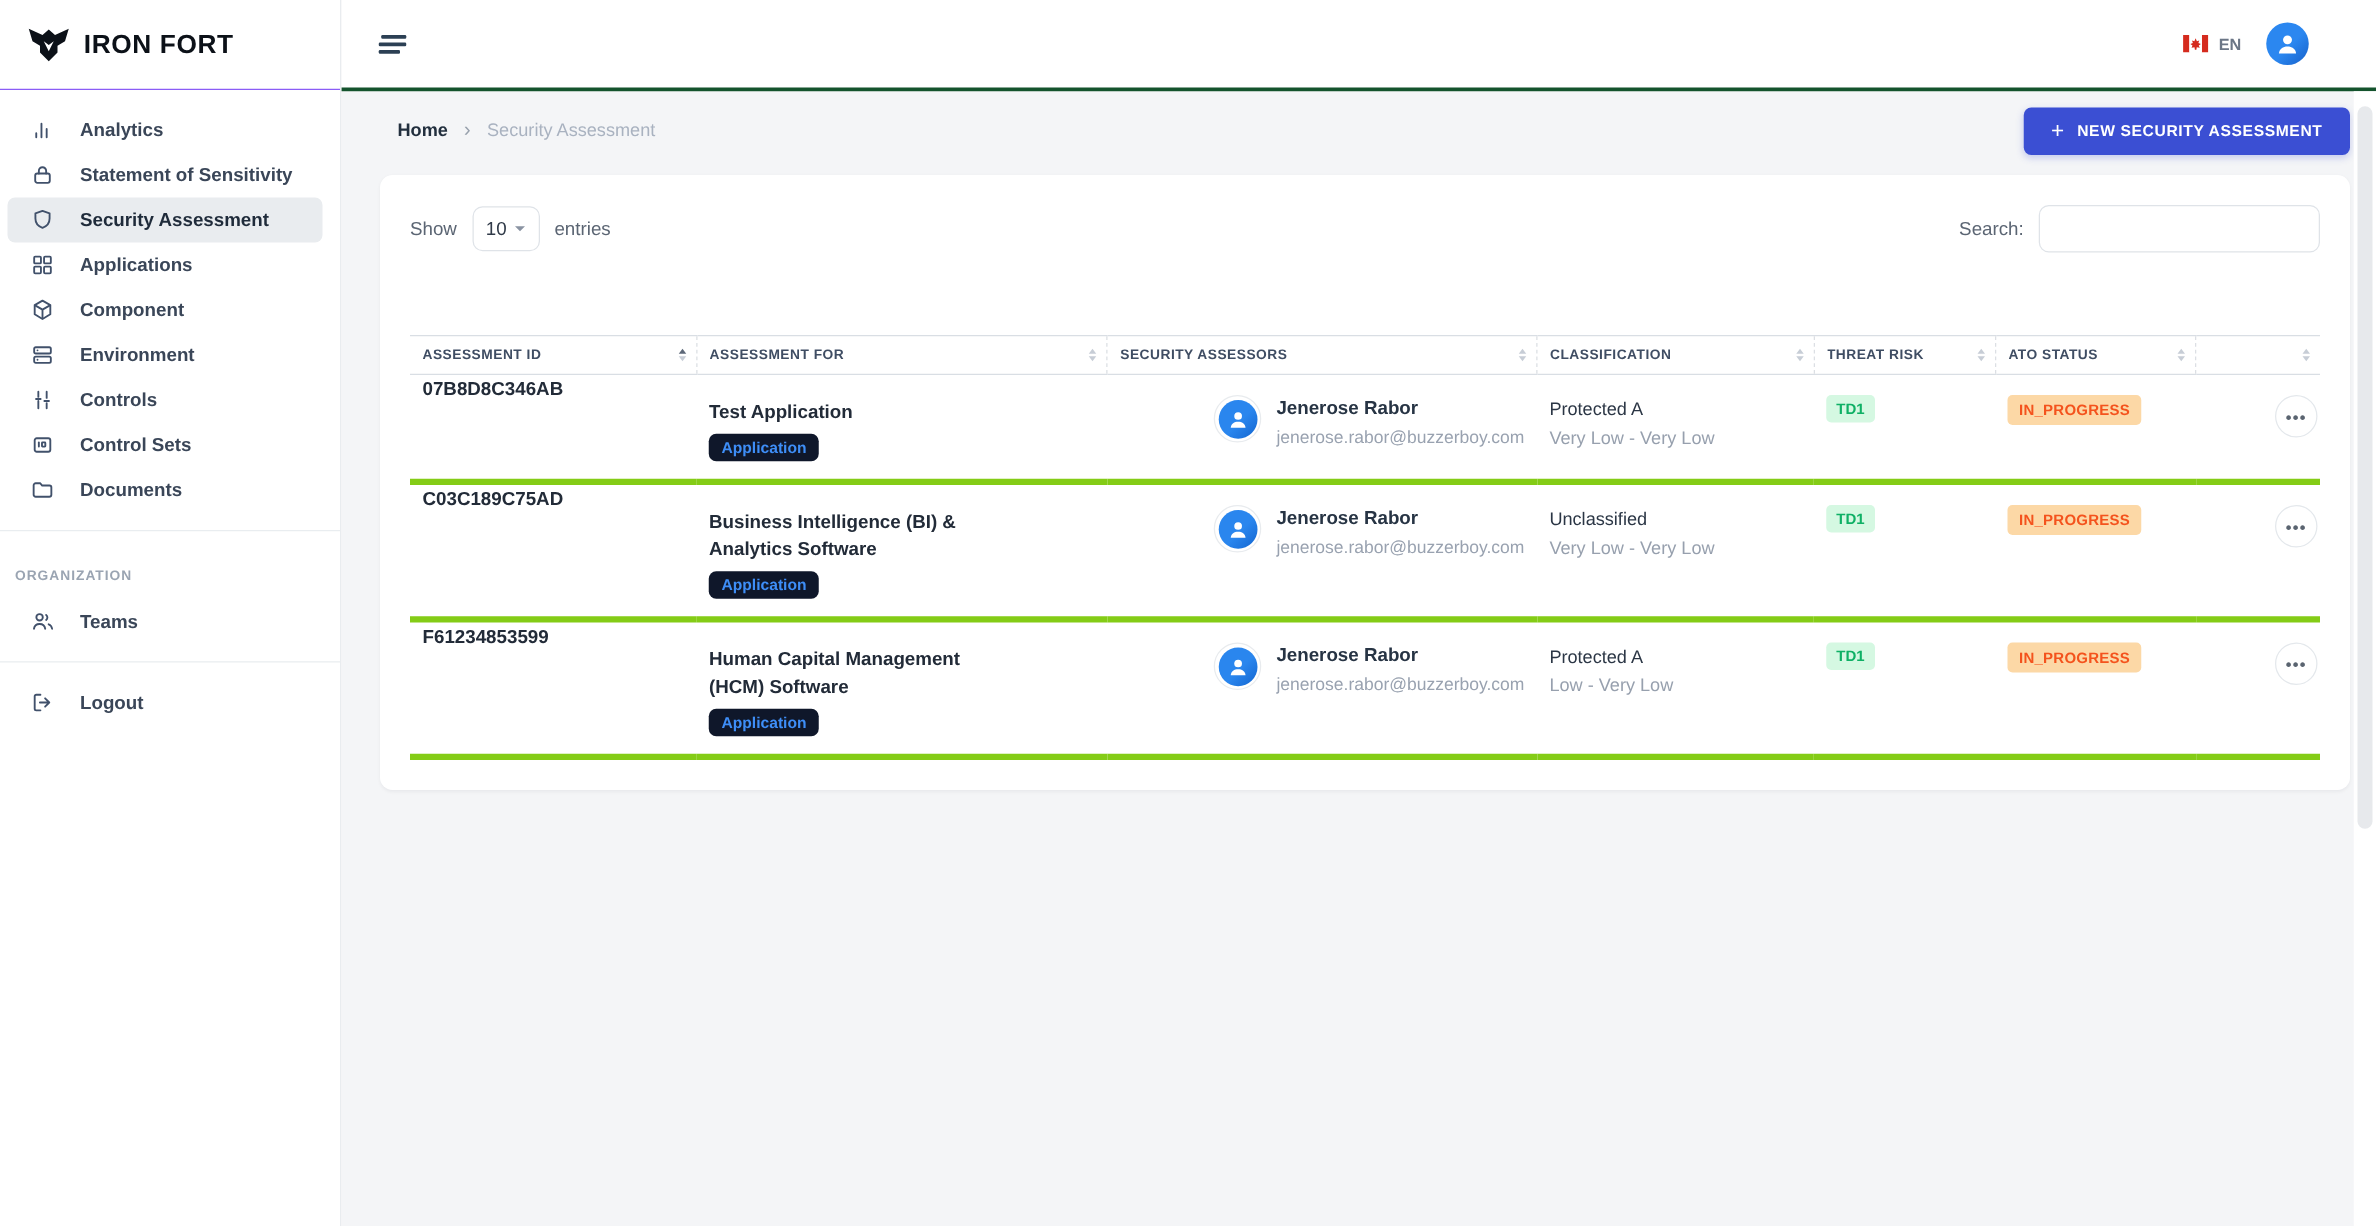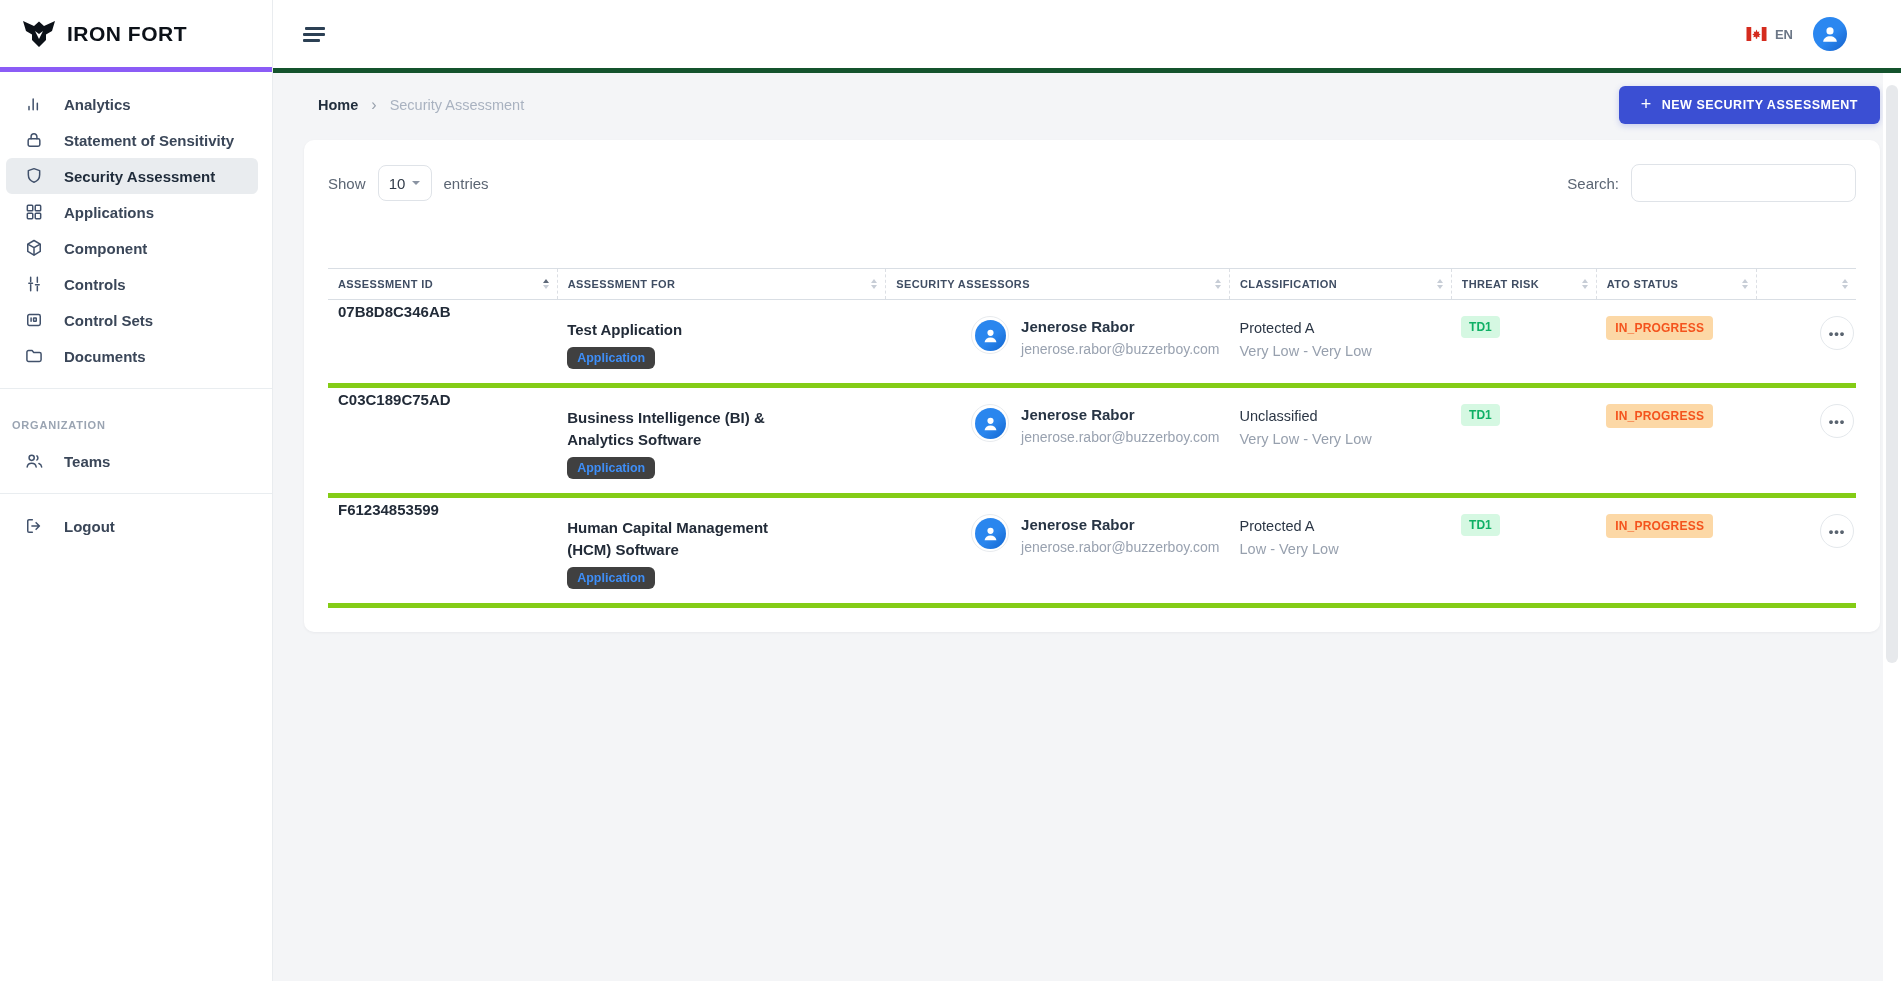--- a/index.html
+++ b/index.html
@@ -2,35 +2,35 @@
 <html><head>
 <meta charset="utf-8">
 <style>
   * { margin:0; padding:0; box-sizing:border-box; }
   html,body { width:1901px; height:981px; }
   body { font-family:"Liberation Sans","DejaVu Sans",sans-serif; background:#f4f5f7; overflow:hidden; }
   .app { width:1901px; height:981px; display:flex; position:relative; }
 
   
   .sidebar { width:273px; min-width:273px; background:#fff; border-right:1px solid #e9ecef; display:flex; flex-direction:column; z-index:5; }
-  .logo-row { height:72px; display:flex; align-items:center; gap:11px; padding-left:22px; border-bottom:5px solid #8b5cf6; }
+  .logo-row { height:72px; display:flex; align-items:center; gap:11px; padding-left:22px; border-bottom:1px solid #8b5cf6; }
   .logo-mark { width:34px; height:30px; }
   .logo-text { font-size:21px; font-weight:800; letter-spacing:.5px; color:#0c1118; }
   .nav { padding-top:14px; }
   .nav-item { height:36px; display:flex; align-items:center; gap:20px; margin:0 14px 0 6px; padding-left:18px; border-radius:6px; cursor:pointer; }
   .nav-item .nav-icon { width:20px; height:20px; color:#41516b; flex:0 0 20px; }
   .nav-item .nav-label { font-size:15px; font-weight:600; color:#3a4658; white-space:nowrap; }
   .nav-item.active { background:#e9ecef; }
   .nav-item.active .nav-label { color:#1f2b3a; font-weight:700; }
   .side-divider { height:1px; background:#e9edf0; margin:14px 0; }
   .section-label { margin:16px 0 12px 12px; font-size:11px; font-weight:700; letter-spacing:.8px; color:#9aa4b2; }
 
   
   .main { flex:1; min-width:0; display:flex; flex-direction:column; }
-  .topbar { height:73px; background:#fff; border-bottom:5px solid #14532d; display:flex; align-items:center; justify-content:space-between; padding:0 54px 0 30px; }
+  .topbar { height:73px; background:#fff; border-bottom:3px solid #14532d; display:flex; align-items:center; justify-content:space-between; padding:0 54px 0 30px; }
   .hamburger { width:24px; display:flex; flex-direction:column; gap:3px; background:none; border:none; cursor:pointer; align-items:flex-start; }
   .hamburger span { height:3px; border-radius:1px; background:#2c4054; }
   .hamburger span:nth-child(1){ width:20px; margin-left:2px; }
   .hamburger span:nth-child(2){ width:22px; }
   .hamburger span:nth-child(3){ width:17px; }
   .topbar-right { display:flex; align-items:center; gap:20px; }
   .lang { display:flex; align-items:center; gap:8px; cursor:pointer; }
   .lang-code { font-size:13px; font-weight:600; color:#6b7686; }
   .avatar-top { width:34px; height:34px; border-radius:50%; background:linear-gradient(135deg,#2b87f0 55%,#1660c9); display:flex; align-items:center; justify-content:center; cursor:pointer; }
 
@@ -63,21 +63,21 @@
   .sort { display:inline-flex; flex-direction:column; gap:2px; margin-left:6px; }
   .sort i { display:block; width:0; height:0; border-left:3.5px solid transparent; border-right:3.5px solid transparent; }
   .sort .up { border-bottom:4px solid #c7cdd6; }
   .sort .down { border-top:4px solid #c7cdd6; }
   th.sorted .sort .up { border-bottom-color:#5d6878; }
   tbody td { padding:16px 10px 14px; vertical-align:top; border-bottom:5px solid #84cc16; }
   tbody tr { cursor:pointer; }
 
   .cell-id { font-size:15px; font-weight:700; color:#222b38; padding-top:3px; }
   .for-name { font-size:15px; font-weight:700; color:#222b38; line-height:22px; max-width:215px; padding-top:3px; }
-  .badge-app { display:inline-block; margin-top:6px; background:#404040; color:#3e8ef7; font-size:12.5px; font-weight:600; border-radius:6px; padding:4px 10px; }
+  .badge-app { display:inline-block; margin-top:6px; background:#0f172a; color:#3e8ef7; font-size:12.5px; font-weight:600; border-radius:6px; padding:4px 10px; }
   .assessor { display:flex; align-items:flex-start; gap:12px;justify-content:flex-end; }
   .avatar-cell { width:38px; height:38px; min-width:38px; border-radius:50%; background:#fff; border:1px solid #e8ebee; display:flex; align-items:center; justify-content:center; }
   .avatar-inner { width:31px; height:31px; border-radius:50%; background:linear-gradient(135deg,#2a86ee 55%,#1265cf); display:flex; align-items:center; justify-content:center; }
   .a-name { font-size:15px; font-weight:700; color:#273444; line-height:22px; }
   .a-email { font-size:14px; color:#99a2b0; margin-top:3px; }
   .cl-main { font-size:14.5px; font-weight:400; color:#2b3645; line-height:21px; padding-top:2px; }
   .cl-sub { font-size:14.5px; color:#97a0ae; margin-top:4px; }
   .badge-threat { display:inline-block; background:#d5f8e2; color:#0fb065; font-size:12px; font-weight:700; border-radius:4px; padding:4px 8px; }
   .badge-ato { display:inline-block; background:#fcd8a6; color:#f4531d; font-size:12px; font-weight:700; letter-spacing:.2px; border-radius:4px; padding:5px 9px; }
   .cell-actions { text-align:right; padding-right:2px; }
@@ -140,20 +140,28 @@
             <rect x="13.5" y="13.5" width="6.5" height="6.5" rx="1"></rect>
           </svg>
         <span class="nav-label">Applications</span>
       </div>
       <div class="nav-item">
         <svg class="nav-icon" viewBox="0 0 24 24" fill="none" stroke="currentColor" stroke-width="1.8" stroke-linejoin="round">
             <path d="M12 3l7.5 4.3v8.8L12 20.6l-7.5-4.5V7.3z"></path>
             <path d="M4.5 7.3L12 11.6l7.5-4.3M12 11.6v9"></path>
           </svg>
         <span class="nav-label">Component</span>
+      </div>
+      <div class="nav-item">
+        <svg class="nav-icon" viewBox="0 0 24 24" fill="none" stroke="currentColor" stroke-width="1.8" stroke-linecap="round">
+            <rect x="4" y="4.5" width="16" height="6" rx="1.5"></rect>
+            <rect x="4" y="13.5" width="16" height="6" rx="1.5"></rect>
+            <path d="M7.2 7.5h.01M7.2 16.5h.01"></path>
+          </svg>
+        <span class="nav-label">Environment</span>
       </div>
       <div class="nav-item">
         <svg class="nav-icon" viewBox="0 0 24 24" fill="none" stroke="currentColor" stroke-width="1.8" stroke-linecap="round">
             <path d="M8 4v5M8 13v7M5.8 11h4.4M16 4v6M16 15v5M13.8 13h4.4"></path>
           </svg>
         <span class="nav-label">Controls</span>
       </div>
       <div class="nav-item">
         <svg class="nav-icon" viewBox="0 0 24 24" fill="none" stroke="currentColor" stroke-width="1.8" stroke-linecap="round">
             <rect x="4.5" y="5.5" width="15" height="13" rx="2"></rect>

